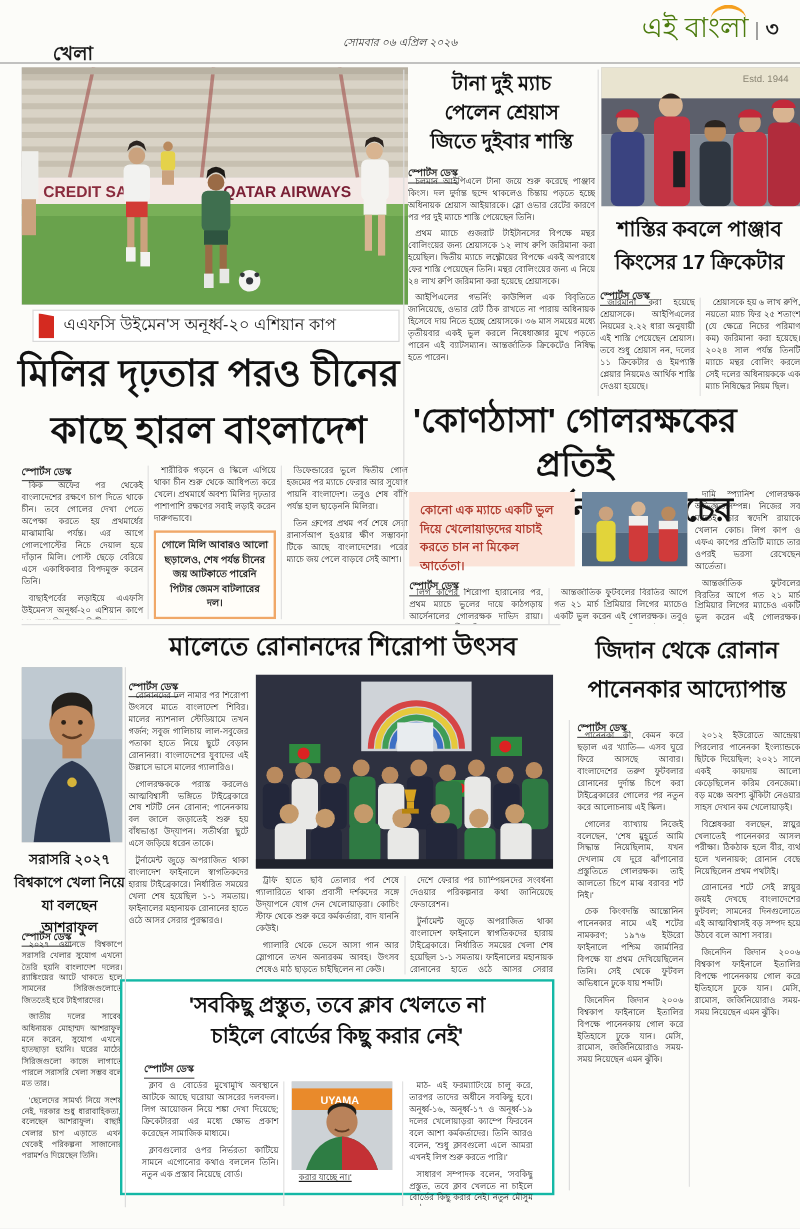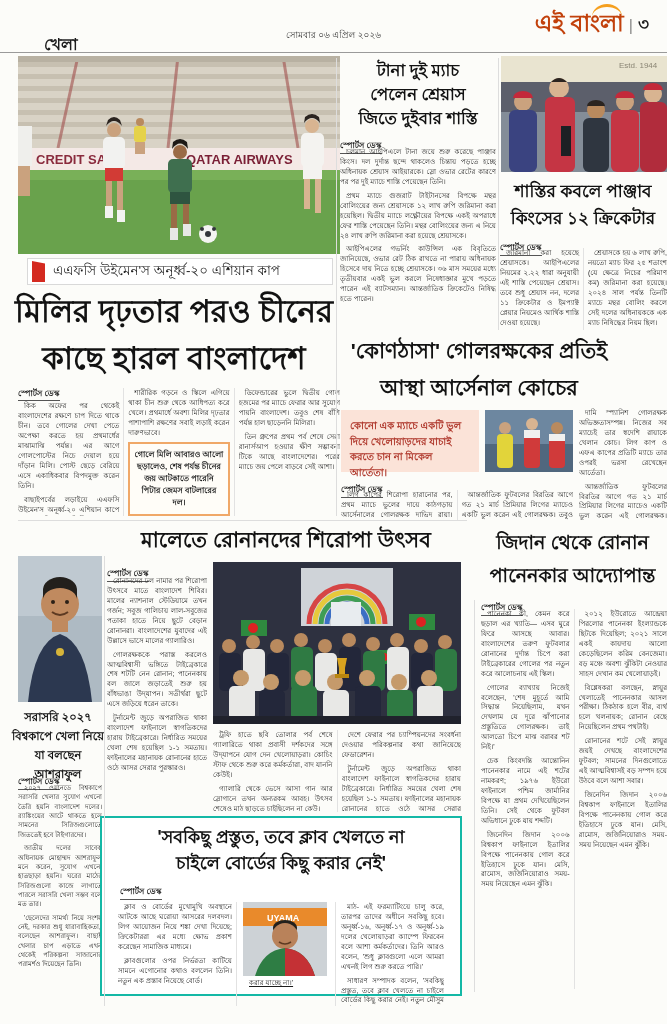--- a/index.html
+++ b/index.html
@@ -2,23 +2,23 @@
 <html><head>
 <meta charset="utf-8">
 <style>
   html,body{margin:0;padding:0;background:#e8e8e8;}
   .page{position:relative;width:667px;height:1024px;margin:0 auto;background:#fcfcf9;
         font-family:"Liberation Sans",sans-serif;color:#1c1c1c;overflow:hidden;}
   .abs{position:absolute;box-sizing:border-box;}
   
   .hdr-rule{left:0;top:52px;width:667px;height:1px;background:#9a9a9a;}
   .section-name{left:44px;top:20px;font-size:16px;font-weight:bold;margin-top:12px;}
-  .page-date{left:0;top:28px;width:667px;text-align:center;font-size:9px;color:#333;}
+  .page-date{left:0;top:28px;width:667px;text-align:center;font-size:9px;color:#333;font-style:italic;}
   .masthead{right:18px;top:12px;display:flex;align-items:flex-end;gap:5px;}
-  .masthead-title{font-size:23px;font-weight:bold;color:#c2410c;position:relative;line-height:1;}
+  .masthead-title{font-size:23px;font-weight:normal;color:#4d7c0f;position:relative;line-height:1;}
   .masthead-swoosh{position:absolute;right:2px;top:-8px;width:30px;height:10px;
       border-top:3px solid #f59f1e;border-radius:50%/100% 100% 0 0;}
   .masthead-divider{font-size:16px;color:#888;line-height:1.2;}
   .masthead-page{font-size:17px;font-weight:bold;line-height:1.1;}
   
   .headline{font-weight:bold;color:#121212;text-align:center;}
   .byline{font-size:8px;font-weight:bold;display:inline-block;border-bottom:1px solid #555;padding-bottom:1px;}
   .body-txt{font-size:7px;line-height:1.42;text-align:justify;color:#222;overflow:hidden;}
   .body-txt p{margin:0 0 4px 0;text-indent:6px;}
   .cols{display:flex;}
@@ -184,35 +184,35 @@
         <circle cx="152" cy="38" r="9" fill="#d8b491"></circle>
           <path d="M142 34 a10 7 0 0 1 20 0 z" fill="#c3293a"></path>
         <rect x="139" y="46" width="27" height="70" rx="6" fill="#b12c3c"></rect>
         <rect x="60" y="70" width="10" height="30" fill="#1d2024"></rect>
       </g>
     </svg>
   </div>
 
   <div class="abs headline" style="left:499px;top:178px;width:168px;font-size:17px;line-height:27px;">
     <div>শাস্তির কবলে পাঞ্জাব</div>
-    <div>কিংসের ১২ ক্রিকেটার</div>
+    <div>কিংসের 17 ক্রিকেটার</div>
   </div>
   <div class="abs" style="left:500px;top:236px;">
     <span class="byline">স্পোর্টস ডেস্ক</span>
   </div>
   <div class="abs cols" style="left:500px;top:248px;width:167px;height:82px;">
     <div class="col body-txt">
         <p>জরিমানা করা হয়েছে শ্রেয়াসকে। আইপিএলের নিয়মের ২.২২ ধারা অনুযায়ী এই শাস্তি পেয়েছেন শ্রেয়াস। তবে শুধু শ্রেয়াস নন, দলের ১১ ক্রিকেটার ও ইমপ্যাক্ট প্লেয়ার নিয়মেও আর্থিক শাস্তি দেওয়া হয়েছে।</p>
       </div>
     <div class="col body-txt">
         <p>শ্রেয়াসকে হয় ৬ লাখ রুপি, নয়তো ম্যাচ ফির ২৫ শতাংশ (যে ক্ষেত্রে নিচের পরিমাণ কম) জরিমানা করা হয়েছে। ২০২৪ সাল পর্যন্ত তিনটি ম্যাচে মন্থর বোলিং করলে সেই দলের অধিনায়ককে এক ম্যাচ নিষিদ্ধের নিয়ম ছিল।</p>
       </div>
   </div>
 
-  <div class="abs headline" style="left:338px;top:332px;width:282px;font-size:21px;line-height:37px;">
+  <div class="abs headline" style="left:338px;top:332px;width:282px;font-size:28px;line-height:37px;">
     <div>'কোণঠাসা' গোলরক্ষকের প্রতিই</div>
     <div>আস্থা আর্সেনাল কোচের</div>
   </div>
   <div class="abs quote-box" style="left:341px;top:410px;width:138px;height:62px;">কোনো এক ম্যাচে একটি ভুল দিয়ে খেলোয়াড়দের যাচাই করতে চান না মিকেল আর্তেতা।</div>
   <div class="abs photo" style="left:485px;top:410px;width:88px;height:62px;">
     <svg viewBox="0 0 88 62" preserveAspectRatio="none">
       <rect width="88" height="34" fill="#6d87a0"></rect>
         <rect y="34" width="88" height="28" fill="#50677e"></rect>
       <circle cx="20" cy="18" r="6" fill="#caa27e"></circle>
         <rect x="12" y="24" width="16" height="34" rx="4" fill="#e2d43a"></rect>

